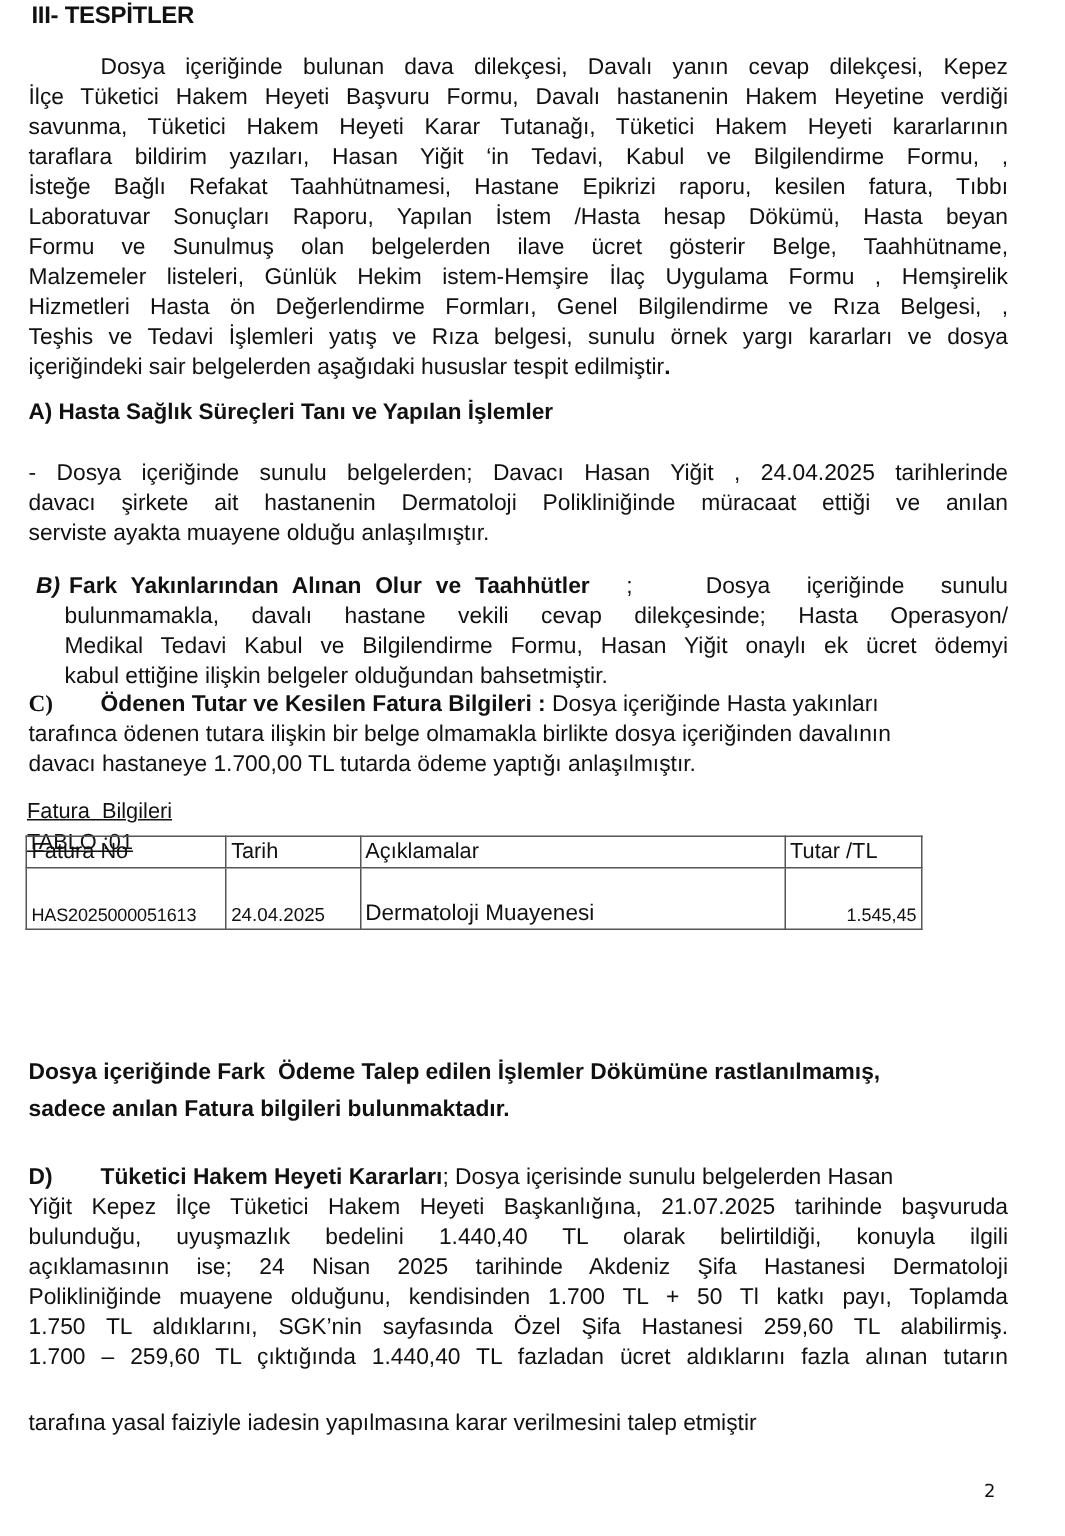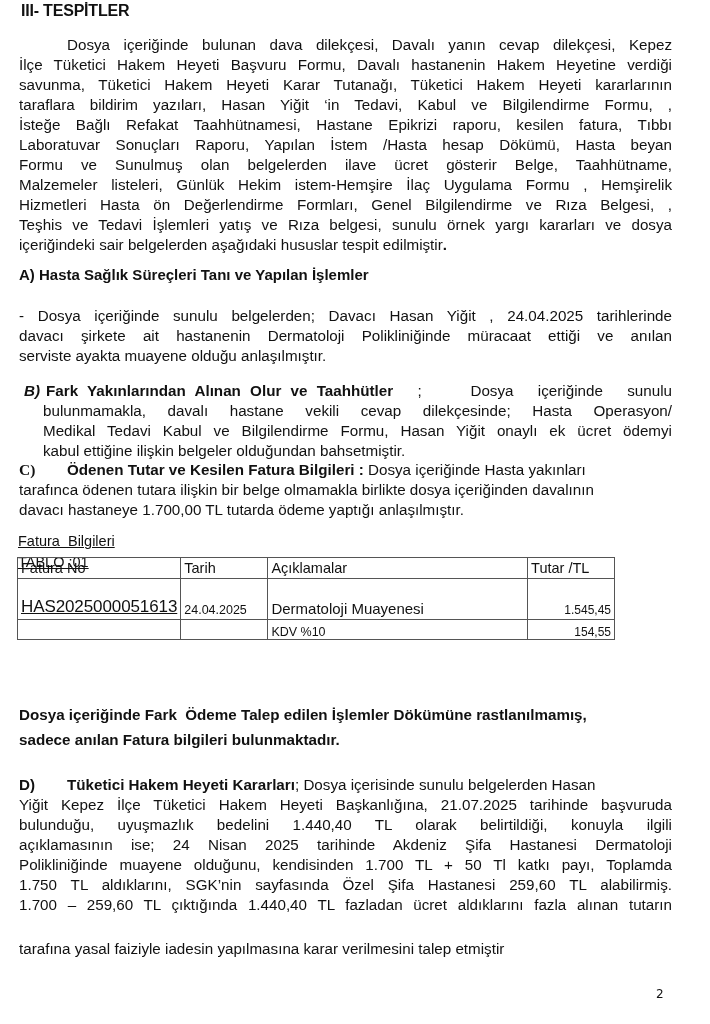--- a/index.html
+++ b/index.html
@@ -24,21 +24,21 @@
   }
   #invoice td, #invoice th {
     border: 1px solid #555; padding: 0 3px; font-weight: normal; text-align: left;
     vertical-align: bottom;
   }
   #invoice th { height: 20px; font-size: 14.5px; vertical-align: middle; }
   #invoice tr.r1 td { height: 38px; padding-bottom: 2px; }
   #invoice tr.r2 td { height: 19px; }
   #invoice tr.r3 td { height: 21px; }
   #invoice .num { text-align: right; font-size: 12px; }
-  #invoice .small { font-size: 17px; letter-spacing: -0.1px; text-decoration: underline; }
+  #invoice .small { font-size: 12px; letter-spacing: -0.1px; }
   #invoice .desc-big { font-size: 15px; }
   #invoice .desc-small { font-size: 12.5px; }
 
   #page-number { left: 656px; top: 987px; font-size: 12px; font-family: "DejaVu Sans", sans-serif; }
 </style>
 </head>
 <body>
 
 <div id="heading" class="abs">III- TESPİTLER</div>
 
@@ -98,26 +98,20 @@
     <th>Tarih</th>
     <th>Açıklamalar</th>
     <th>Tutar /TL</th>
   </tr>
   <tr class="r1">
     <td class="small">HAS2025000051613</td>
     <td class="desc-small">24.04.2025</td>
     <td class="desc-big">Dermatoloji Muayenesi</td>
     <td class="num">1.545,45</td>
   </tr>
-  <tr class="r2">
-    <td></td>
-    <td></td>
-    <td class="desc-small">KDV %10</td>
-    <td class="num">154,55</td>
-  </tr>
 </tbody>
   </table>
 
 <div>
   <div class="line b" style="top:705px;white-space:pre;">Dosya içeriğinde Fark  Ödeme Talep edilen İşlemler Dökümüne rastlanılmamış,</div>
   <div class="line b" style="top:730px;">sadece anılan Fatura bilgileri bulunmaktadır.</div>
 </div>
 
 <div>
   <div class="line" style="top:775px;">

